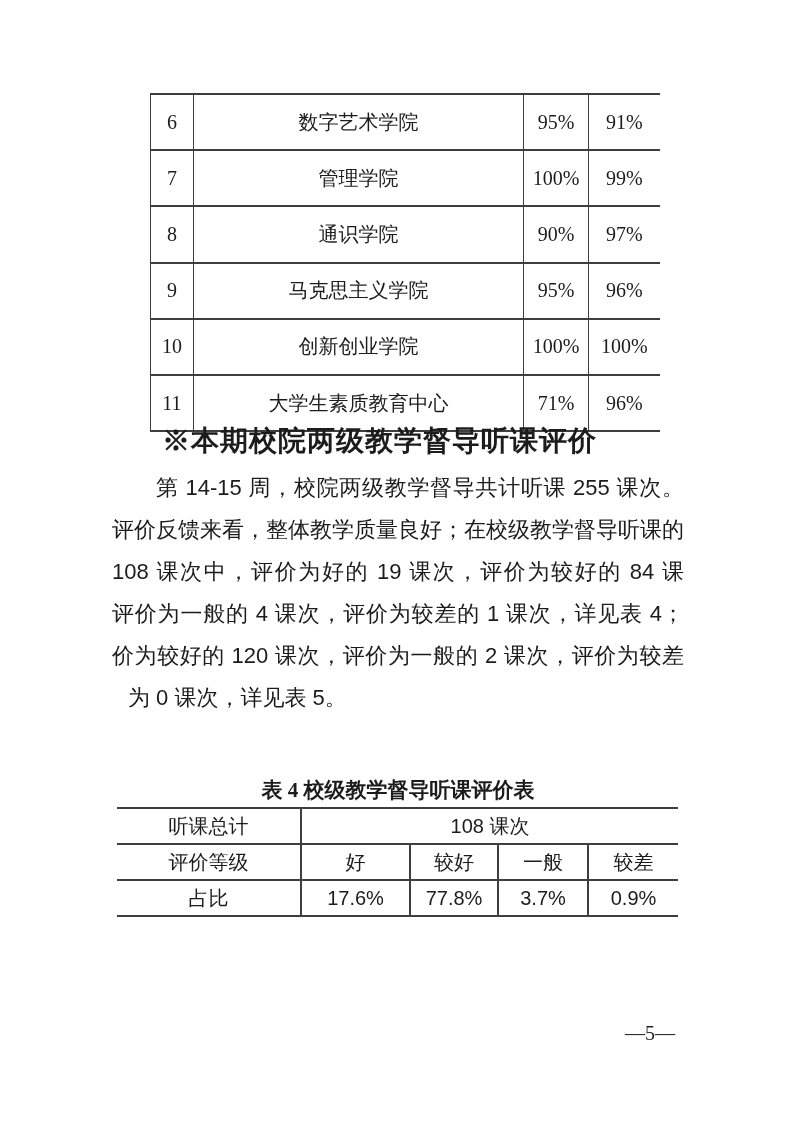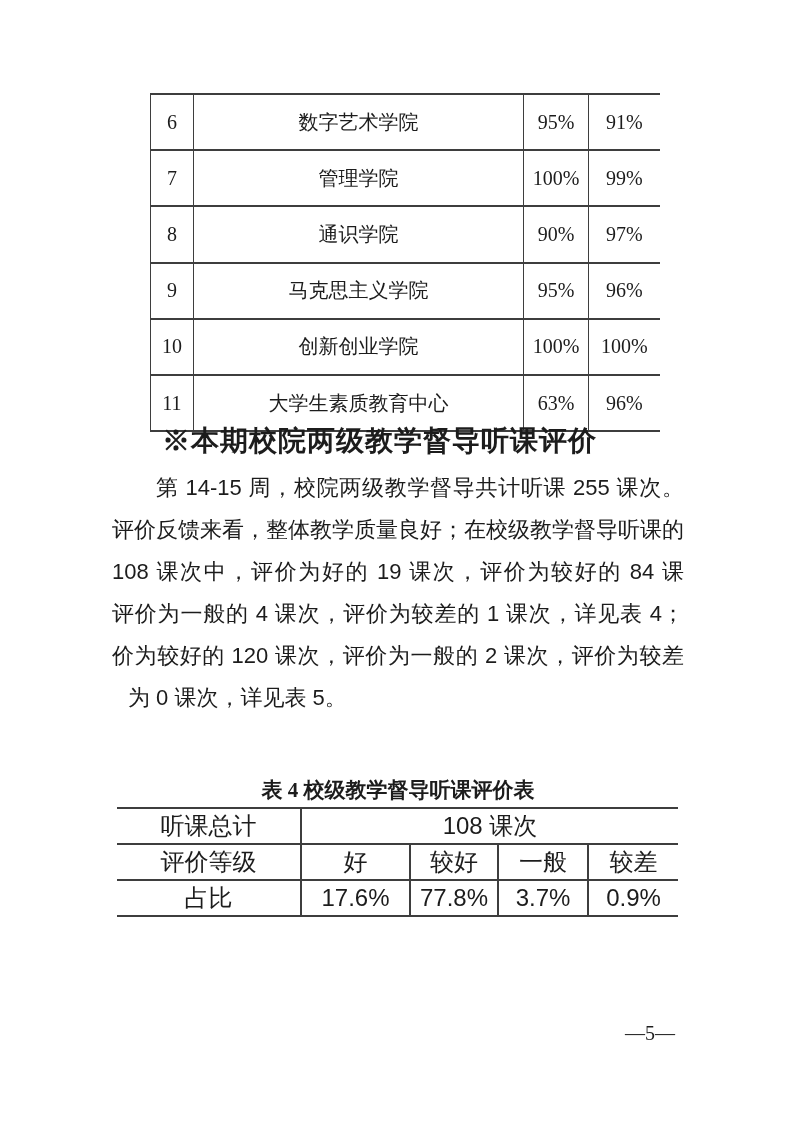--- a/index.html
+++ b/index.html
@@ -63,21 +63,21 @@
 
   
   table.t4{
     position:absolute;left:117px;top:807px;
     width:561px;border-collapse:collapse;table-layout:fixed;
     font-family:"Liberation Sans","DejaVu Sans",sans-serif;
   }
   table.t4 td{
     border:2px solid var(--line);
     height:34px;text-align:center;vertical-align:middle;
-    font-size:24px;padding:0;
+    font-size:20px;padding:0;
   }
   table.t4 td:first-child{border-left:none;}
   table.t4 td:last-child{border-right:none;margin-left:43px;}
 
   
   .pagenum{
     position:absolute;top:1022px;right:118px;
     font-family:"Liberation Serif","DejaVu Serif",serif;
     font-size:20px;
   }
@@ -121,21 +121,21 @@
       </tr>
       <tr>
         <td class="num">10</td>
         <td class="name">创新创业学院</td>
         <td class="pct">100%</td>
         <td class="pct">100%</td>
       </tr>
       <tr>
         <td class="num">11</td>
         <td class="name">大学生素质教育中心</td>
-        <td class="pct">63%</td>
+        <td class="pct">71%</td>
         <td class="pct">96%</td>
       </tr>
     </tbody>
   </table>
 
   <h2 class="heading">※本期校院两级教学督导听课评价</h2>
 
   <div class="para">
     <div class="pline indent">第 14-15 周，校院两级教学督导共计听课 255 课次。从</div>
     <div class="pline">评价反馈来看，整体教学质量良好；在校级教学督导听课的</div>

